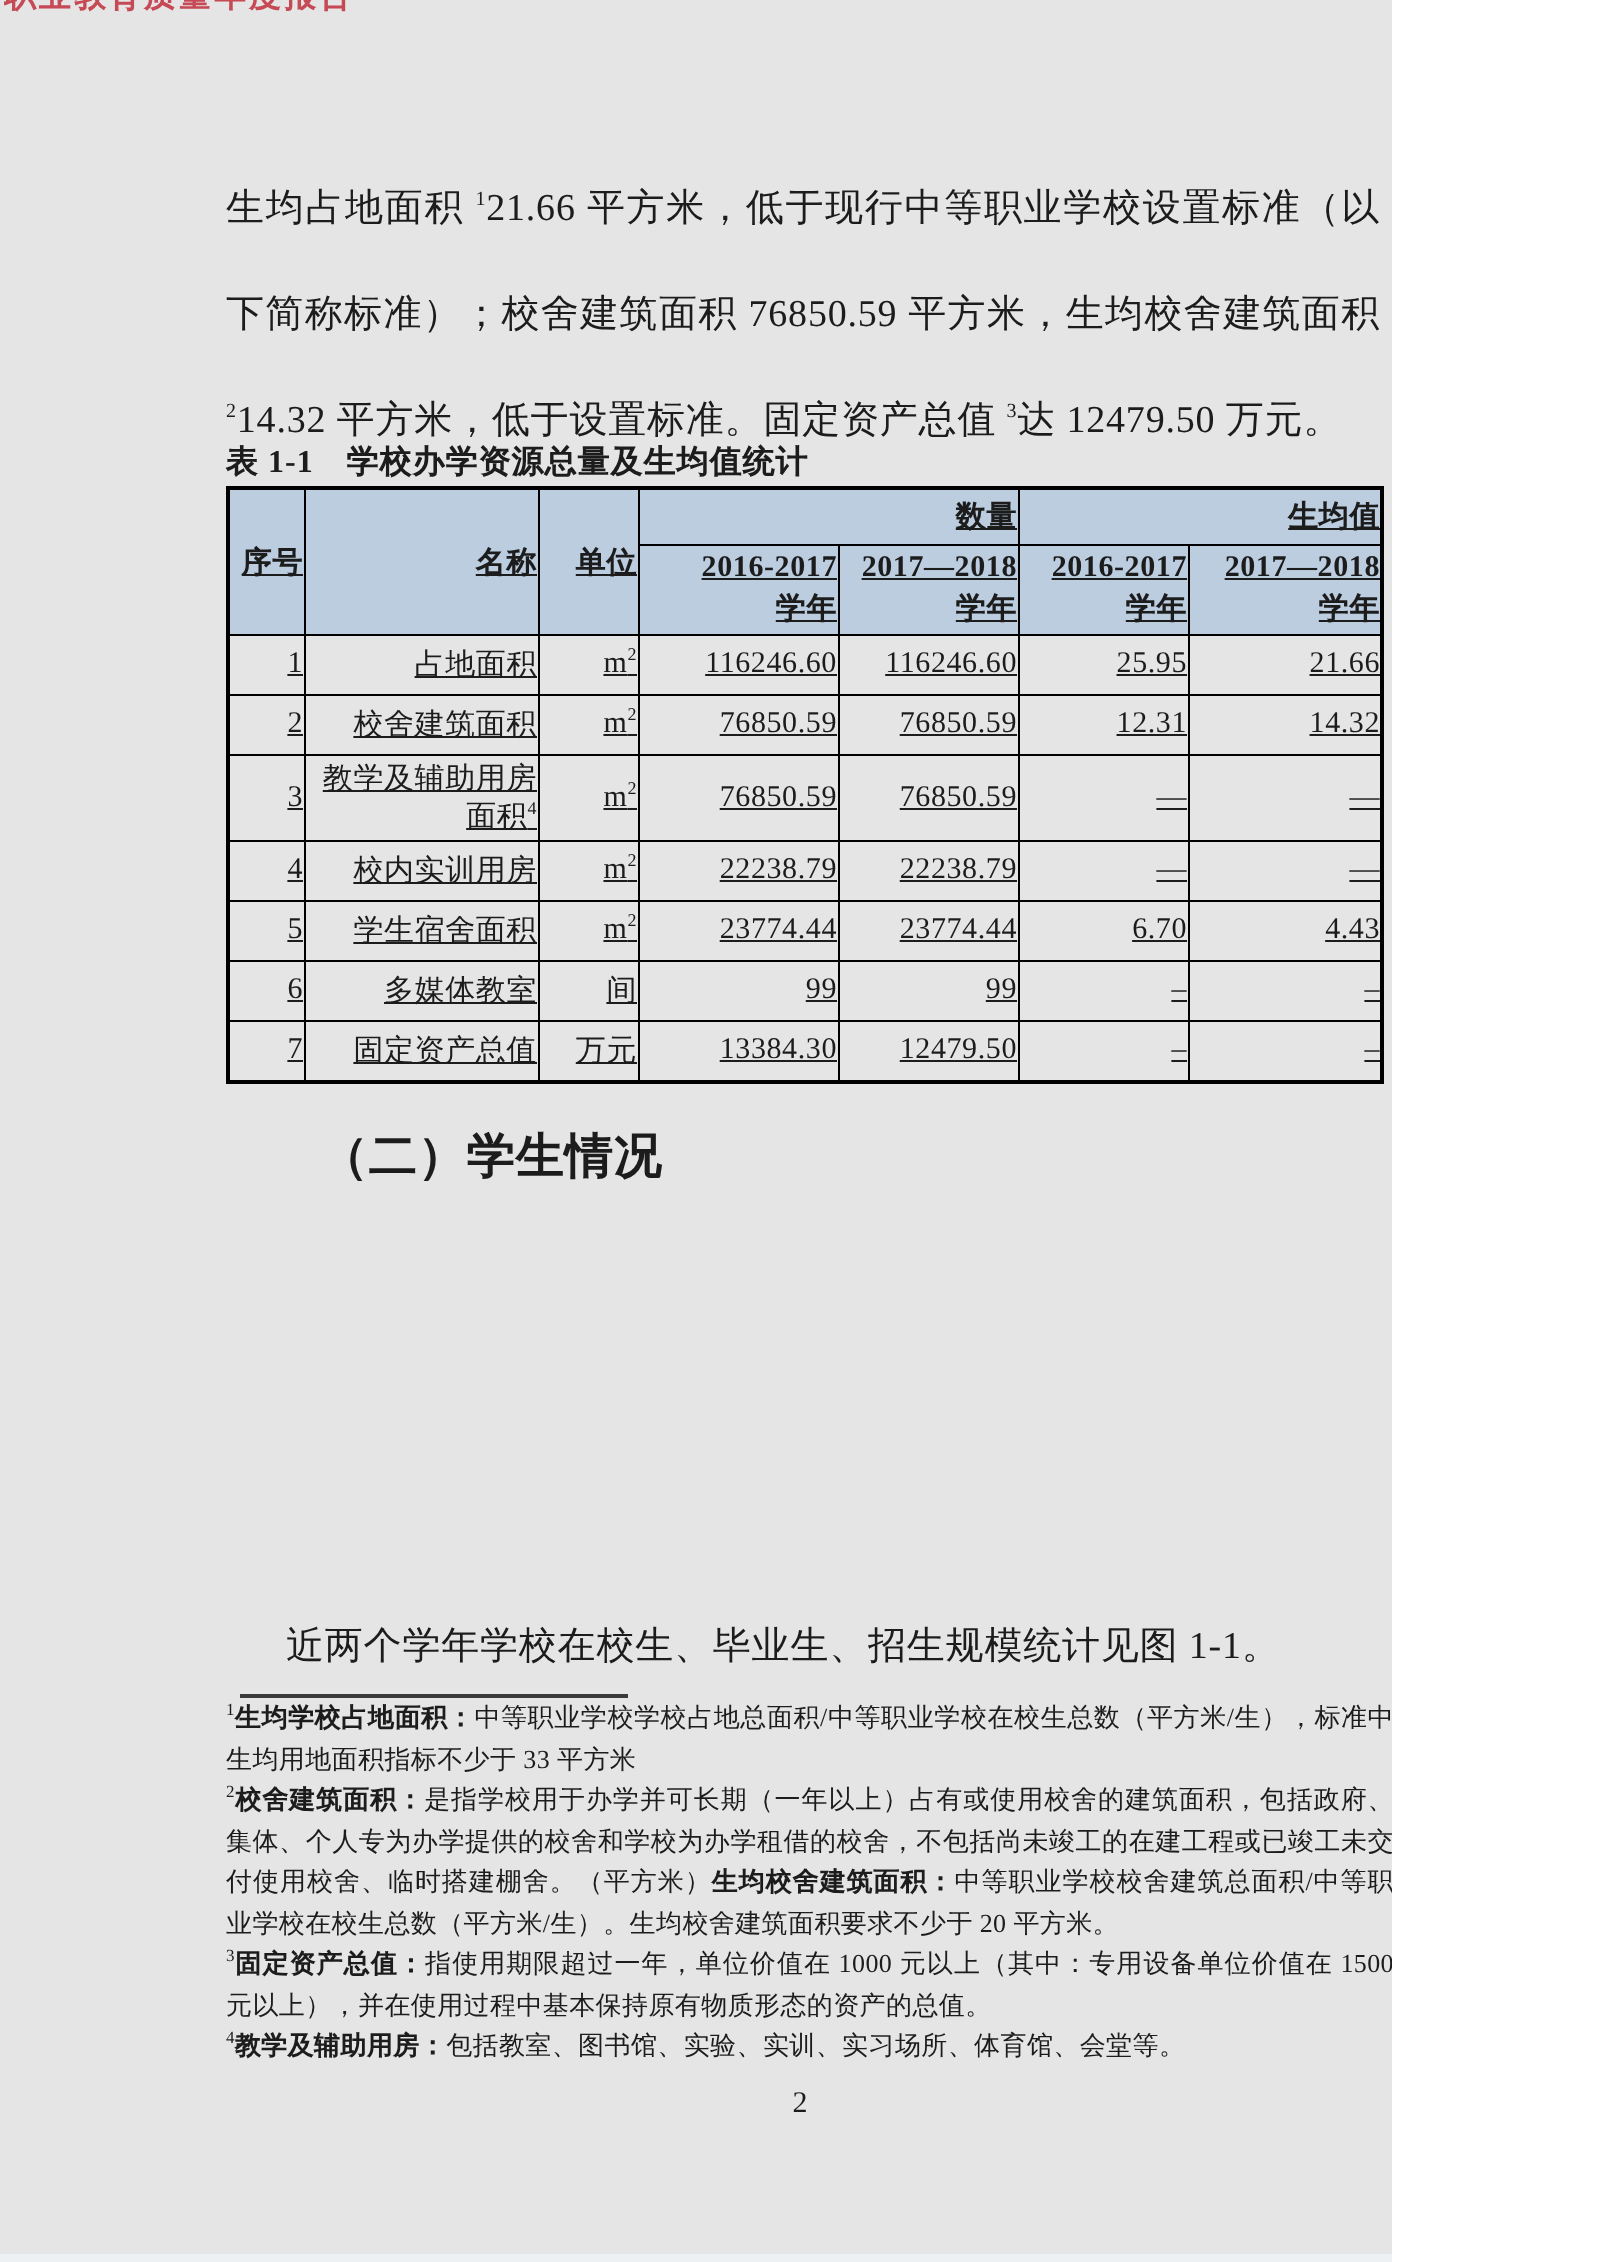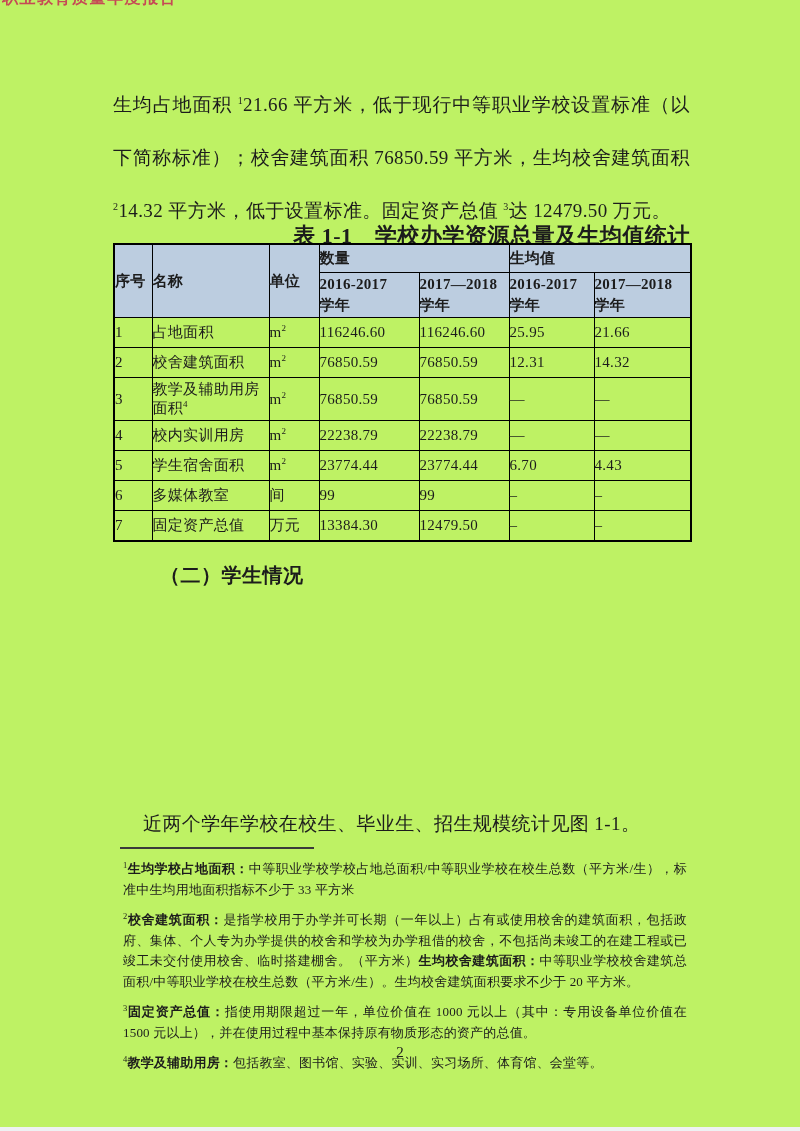--- a/index.html
+++ b/index.html
@@ -1,73 +1,73 @@
 <!DOCTYPE html>
 <html><head>
 <meta charset="utf-8">
 <style>
   html,body{margin:0;padding:0;background:#fff;}
   .page{
-    position:relative;width:800px;height:1131px;background:#bef264;
+    position:relative;width:696px;height:1131px;background:#e5e5e5;
     font-family:"Liberation Serif","DejaVu Serif",serif;color:#1c1c1c;
     overflow:hidden;
   }
   
   .banner-clip{
     position:absolute;top:0;left:2px;height:7px;width:400px;overflow:hidden;
   }
   .banner-clip span{
     position:relative;top:-12px;display:block;
     color:#c64a55;font-weight:700;font-size:16px;letter-spacing:1.5px;
     font-family:"Liberation Sans",sans-serif;
   }
   .body-text{
     position:absolute;left:113px;width:577px;
     font-size:19px;line-height:53px;letter-spacing:0.4px;
     text-align:justify;text-justify:inter-ideograph;
   }
   .body-text sup{font-size:10px;vertical-align:super;line-height:0;}
   .para1{top:78px;}
   .tbl-title{
-    position:absolute;top:221px;left:113px;width:577px;text-align:right;
-    font-size:22px;font-weight:700;letter-spacing:0.5px;
+    position:absolute;top:221px;left:113px;width:577px;text-align:left;
+    font-size:16px;font-weight:700;letter-spacing:0.5px;
   }
   table.res{
     position:absolute;top:243px;left:113px;width:577px;
     border-collapse:collapse;table-layout:fixed;
     border:2px solid #000;
   }
   table.res td{
-    border:1.4px solid #000;text-align:left;vertical-align:middle;
-    font-size:15px;padding:0;letter-spacing:0.3px;
+    border:1.4px solid #000;text-align:right;vertical-align:middle;
+    font-size:15px;padding:0;letter-spacing:0.3px;text-decoration:underline;
   }
   table.res td.hd{background:#bccde0;font-weight:700;}
   tr.grp td{height:27px;}
   tr.yrs td{height:44px;}
   tr.r td{height:29px;}
   tr.r.tall td{height:42px;}
   .yr-line{display:block;line-height:21px;}
   td sup{font-size:9px;vertical-align:super;line-height:0;}
   .sec-heading{
     position:absolute;top:562px;left:160px;
-    font-size:20px;font-weight:700;letter-spacing:0.5px;
+    font-size:24px;font-weight:700;letter-spacing:0.5px;
   }
   .para2{top:612px;line-height:47px;text-indent:62px;}
   .para2 b{font-weight:700;}
   .para3{top:800px;line-height:47px;text-indent:30px;}
   .fn-sep{
     position:absolute;top:847px;left:120px;width:194px;height:0;
     border-top:2px solid #3a3a3a;
   }
   .footnotes{
     position:absolute;top:849px;left:113px;width:584px;
     font-size:13px;line-height:20.5px;letter-spacing:0.2px;
     text-align:justify;text-justify:inter-ideograph;
   }
-  .footnotes p{margin:10px;}
+  .footnotes p{margin:0;}
   .footnotes b{font-weight:700;}
   .footnotes sup{font-size:8.5px;vertical-align:super;line-height:0;}
   .page-no{
     position:absolute;top:1044px;left:0;width:800px;text-align:center;
     font-size:15px;
   }
   .bottom-edge{
     position:absolute;bottom:0;left:0;width:800px;height:4px;background:#eef1f3;
   }
 </style>

